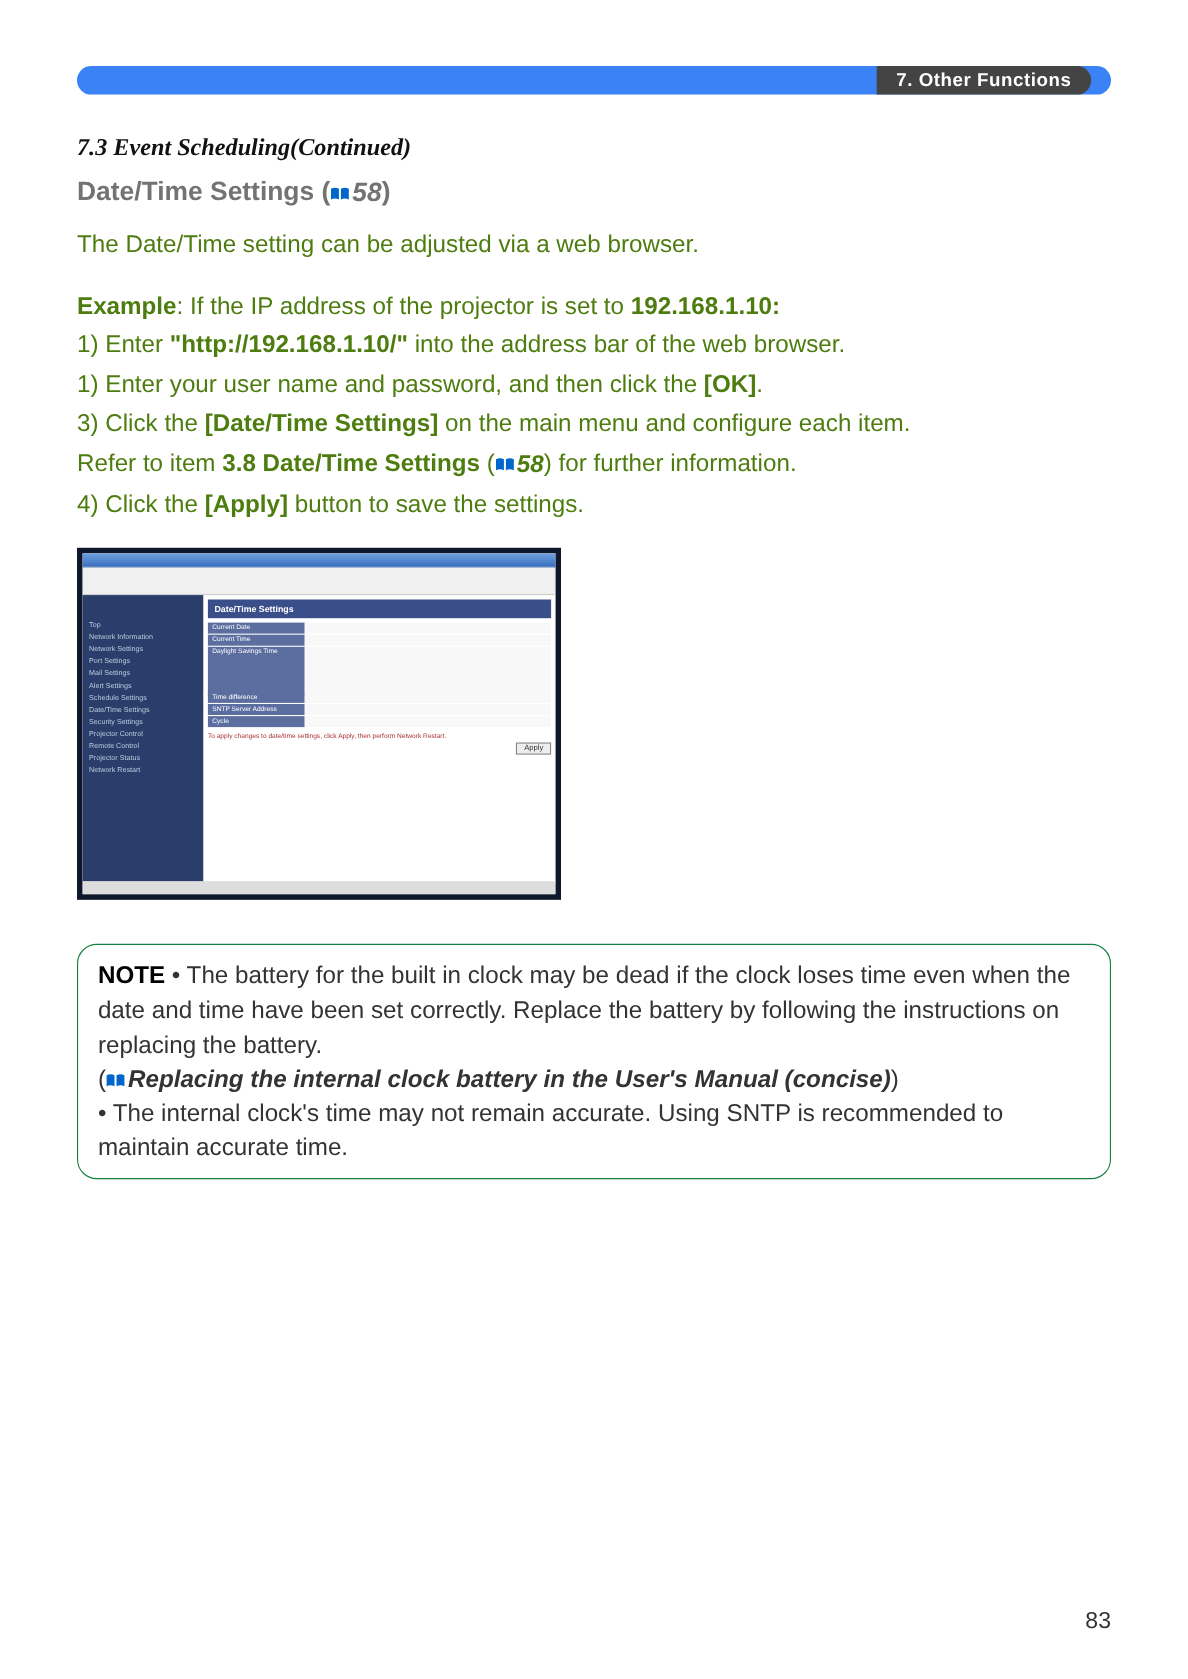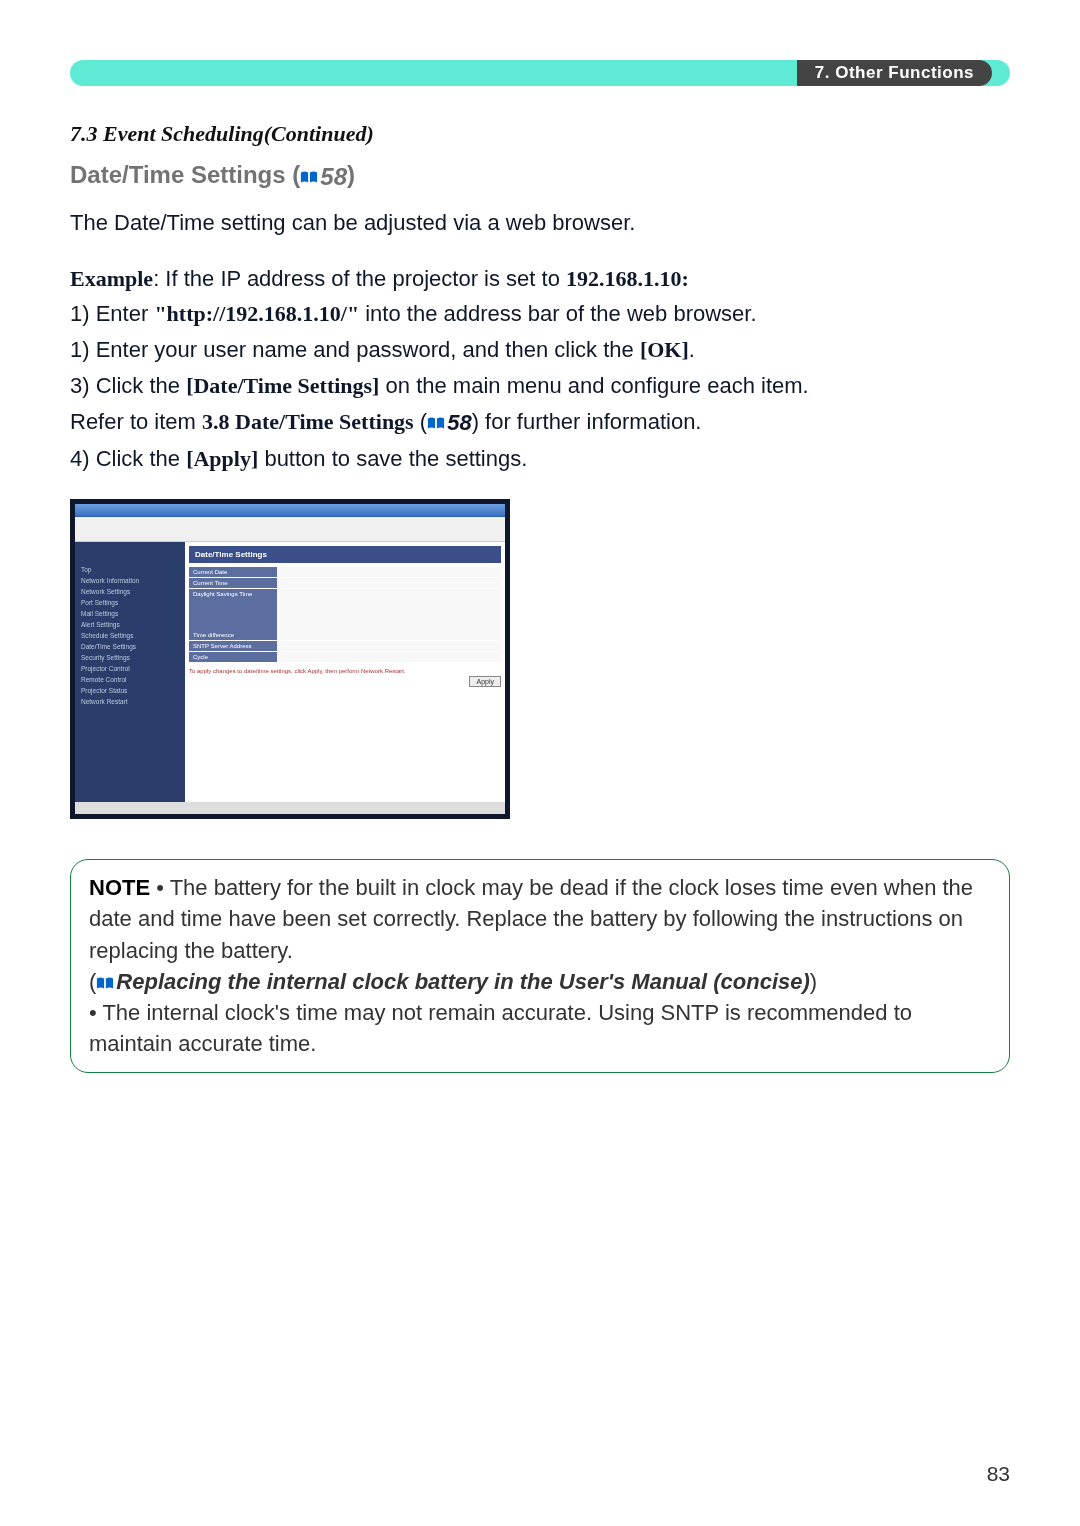--- a/index.html
+++ b/index.html
@@ -12,21 +12,21 @@
   .page {
     width: 1080px;
     height: 1526px;
     box-sizing: border-box;
     padding: 60px 70px 40px 70px;
     position: relative;
     background: #fff;
   }
   .banner {
     height: 26px;
-    background: #5eead4;
+    background: #3b82f6;
     border-radius: 13px;
     display: flex;
     justify-content: flex-end;
     align-items: center;
     padding-right: 18px;
     margin-bottom: 35px;
   }
   .banner-dark {
     background: #444;
     height: 26px;
@@ -66,25 +66,25 @@
     margin-right: 2px;
     display: inline-block;
   }
   .refnum {
     font-style: italic;
     font-weight: bold;
   }
   .body-text {
     font-size: 22px;
     line-height: 1.45;
-    color: #0f172a;
+    color: #4d7c0f;
     margin-bottom: 24px;
   }
   .body-text p { margin: 0 0 4px 0; }
-  .bold { font-weight: bold; font-family: Liberation Serif, serif; }
+  .bold { font-weight: bold; }
   .screenshot {
     width: 430px;
     height: 310px;
     border: 5px solid #0f172a;
     background: #e8e8e8;
     margin: 20px 0 40px 0;
     position: relative;
     font-size: 7px;
     color: #eee;
     overflow: hidden;

